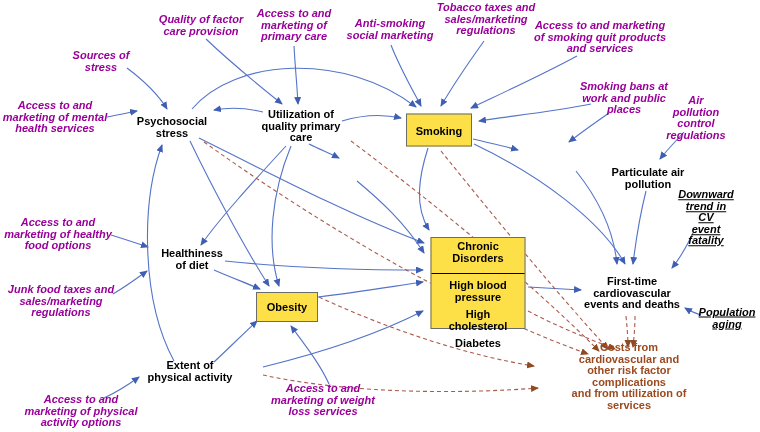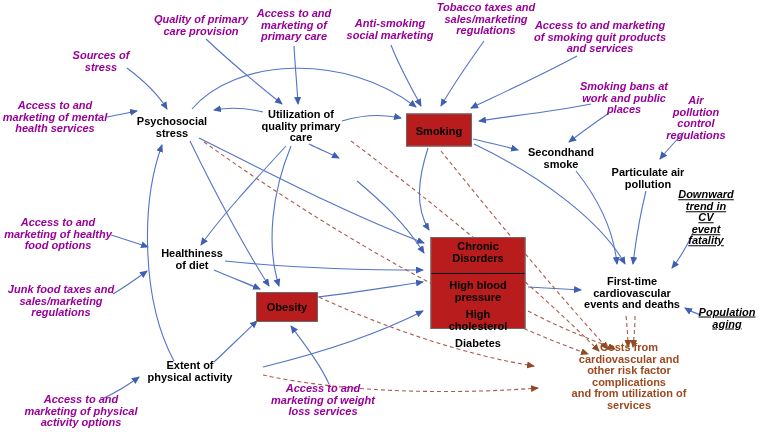--- a/index.html
+++ b/index.html
@@ -7,21 +7,21 @@
           font-family:"Liberation Sans",sans-serif;}
   #edge-layer{position:absolute;left:0;top:0;width:760px;height:432px;}
   #edge-layer path.solid{stroke:#5474c8;stroke-width:1.1;fill:none;}
   #edge-layer path.dashed{stroke:#aa5a4a;stroke-width:1.1;fill:none;stroke-dasharray:4 3;}
   .lbl{position:absolute;transform:translate(-50%,-50%);text-align:center;font-weight:bold;
        font-size:11px;line-height:11.5px;white-space:pre-line;}
   .purple{color:#990099;font-style:italic;}
   .black{color:#000;}
   .italic{font-style:italic;text-decoration:underline;}
   .brown{color:#9c4a1f;}
-  .nodebox{position:absolute;transform:translate(-50%,-50%);border:1px solid #6b6b6b;background:#b91c1c;
+  .nodebox{position:absolute;transform:translate(-50%,-50%);border:1px solid #6b6b6b;background:#fde047;
        display:flex;align-items:center;justify-content:center;font-weight:bold;font-size:11px;
        color:#000;text-align:center;}
   .bigbox{flex-direction:column;justify-content:flex-start;padding:0;}
   .bigbox .boxtitle{width:100%;border-bottom:1px solid #000;padding:2px 0 9px 0;}
   .bigbox .boxitem{margin-top:6px;line-height:11.5px;white-space:pre-line;}
 </style>
 </head>
 <body>
 
 <div id="canvas">
@@ -75,21 +75,21 @@
       <path d="M204,142 C330,232 470,312 588,354" class="dashed" marker-end="url(#arrow-red)"></path>
       <path d="M351,141 C440,208 530,282 599,351" class="dashed" marker-end="url(#arrow-red)"></path>
       <path d="M441,151 C495,218 556,292 608,349" class="dashed" marker-end="url(#arrow-red)"></path>
       <path d="M528,311 C556,326 589,339 615,349" class="dashed" marker-end="url(#arrow-red)"></path>
       <path d="M626,316 C627,327 628,337 628,347" class="dashed" marker-end="url(#arrow-red)"></path>
       <path d="M635,316 C635,327 634,337 633,347" class="dashed" marker-end="url(#arrow-red)"></path>
       <path d="M319,297 C392,331 470,356 534,366" class="dashed" marker-end="url(#arrow-red)"></path>
       <path d="M263,375 C350,394 460,394 538,388" class="dashed" marker-end="url(#arrow-red)"></path>
     </svg>
 
-  <div class="lbl purple" style="left:201px;top:25px">Quality of primary
+  <div class="lbl purple" style="left:201px;top:25px">Quality of factor
 care provision</div>
   <div class="lbl purple" style="left:294px;top:25px">Access to and
 marketing of
 primary care</div>
   <div class="lbl purple" style="left:390px;top:29px">Anti-smoking
 social marketing</div>
   <div class="lbl purple" style="left:486px;top:19px">Tobacco taxes and
 sales/marketing
 regulations</div>
   <div class="lbl purple" style="left:600px;top:37px">Access to and marketing
@@ -116,22 +116,20 @@
 activity options</div>
   <div class="lbl purple" style="left:323px;top:400px">Access to and
 marketing of weight
 loss services</div>
 
   <div class="lbl black" style="left:172px;top:127px">Psychosocial
 stress</div>
   <div class="lbl black" style="left:301px;top:126px">Utilization of
 quality primary
 care</div>
-  <div class="lbl black" style="left:561px;top:158px">Secondhand
-smoke</div>
   <div class="lbl black" style="left:648px;top:178px">Particulate air
 pollution</div>
   <div class="lbl black" style="left:192px;top:259px">Healthiness
 of diet</div>
   <div class="lbl black" style="left:190px;top:371px">Extent of
 physical activity</div>
   <div class="lbl black" style="left:632px;top:293px">First-time
 cardiovascular
 events and deaths</div>
   <div class="lbl black italic" style="left:706px;top:218px">Downward

